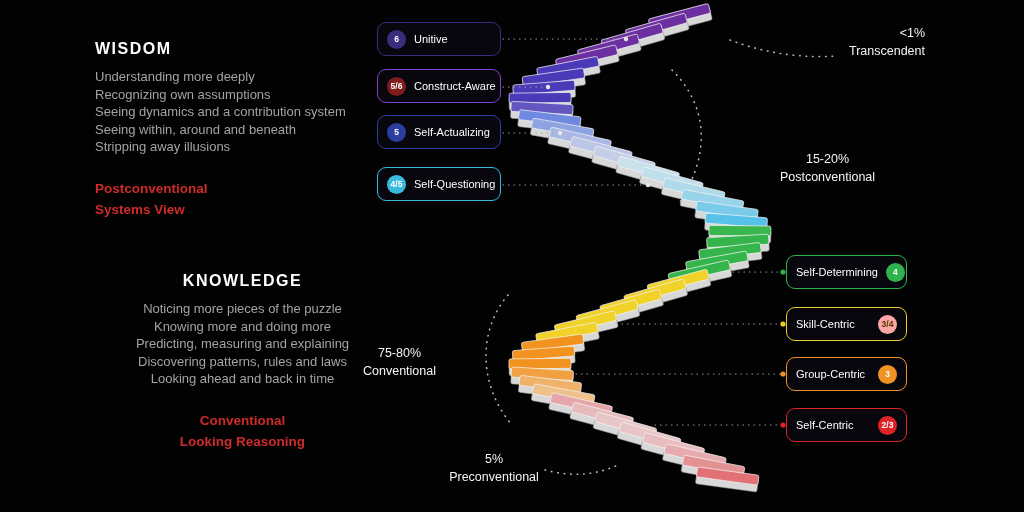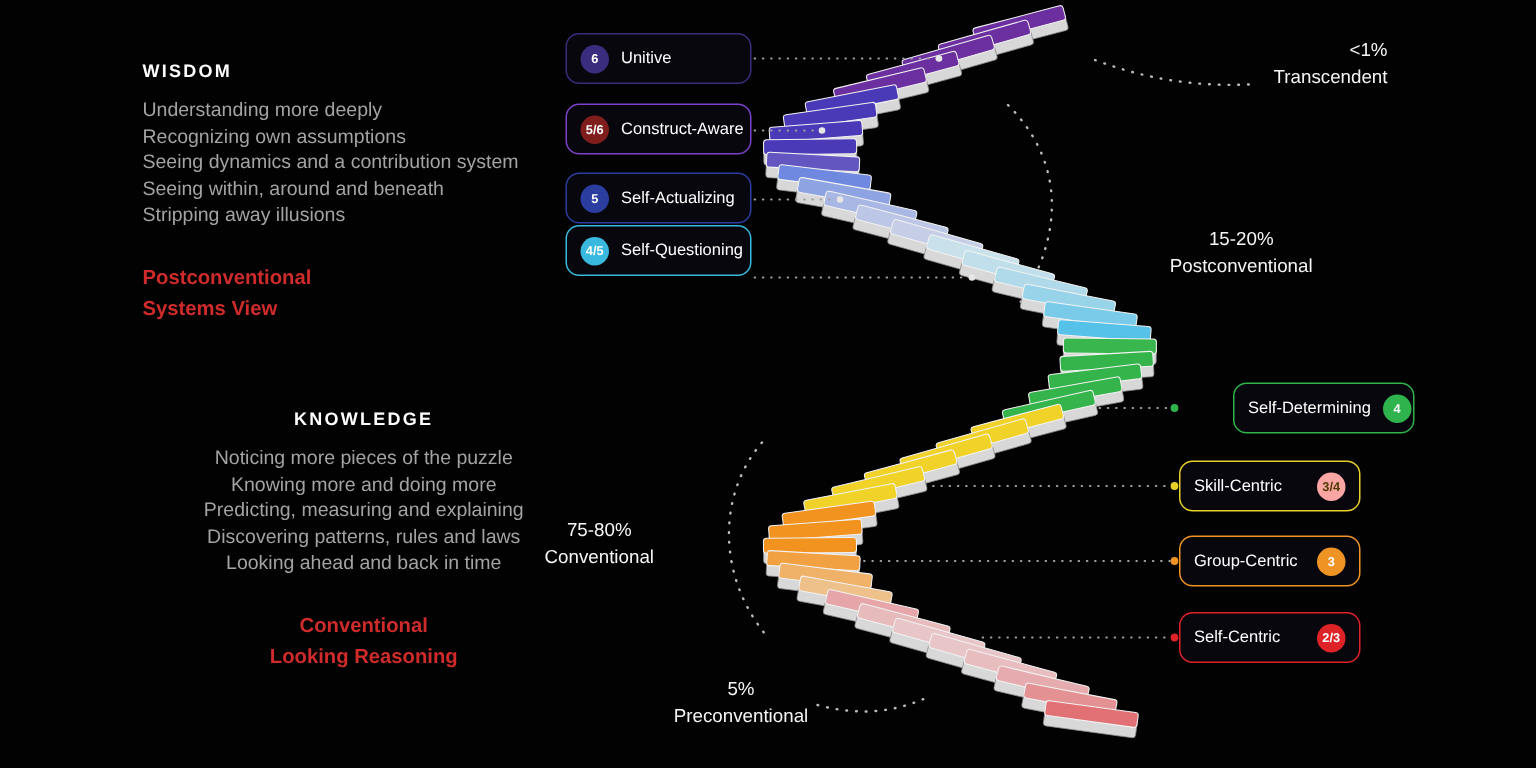--- a/index.html
+++ b/index.html
@@ -2,43 +2,43 @@
 <html><head>
 <meta charset="utf-8">
 <style>
   html,body{margin:0;padding:0;background:#000;}
   .canvas{position:relative;width:1024px;height:512px;background:#020202;overflow:hidden;
           font-family:"Liberation Sans",sans-serif;color:#fff;}
   .stair-svg{position:absolute;left:0;top:0;width:1024px;height:512px;pointer-events:none;}
 
   
   .textblock{position:absolute;width:295px;}
-  .textblock h2{margin:0 0 10px;font-size:12px;letter-spacing:1.5px;font-weight:bold;color:#fff;}
+  .textblock h2{margin:0 0 10px;font-size:16px;letter-spacing:1.5px;font-weight:bold;color:#fff;}
   .textblock p{margin:0;font-size:13px;line-height:17.5px;color:#a3a3a3;}
   .textblock p.hl{color:#cf2b2b;font-weight:bold;font-size:13.5px;line-height:21px;}
   .hl-gap{margin-top:22px !important;}
   .wisdom{left:95px;top:40px;}
   .knowledge{left:95px;top:272px;text-align:center;}
 
   
   .stage-box{position:absolute;display:flex;align-items:center;gap:8px;background:#07070d;
              border:1.6px solid #888;border-radius:9px;height:34px;box-sizing:border-box;
              padding:0 9px;width:124px;}
   .stage-box .lbl{font-size:11px;color:#fff;white-space:nowrap;flex:1;}
   .stage-box.right{width:121px;}
   .stage-box.right .lbl{text-align:left;}
   .badge{width:19px;height:19px;border-radius:50%;display:flex;align-items:center;
          justify-content:center;font-size:8.5px;font-weight:bold;color:#fff;flex:0 0 auto;}
 
   .bl0{left:377px;top:22px;border-color:#3a2d7d;}  .bl0 .badge{background:#3a2d7d;}
   .bl1{left:377px;top:69px;border-color:#7c42c9;}  .bl1 .badge{background:#7f1d1d;}
   .bl2{left:377px;top:115px;border-color:#2b3e9f;} .bl2 .badge{background:#2b3e9f;}
-  .bl3{left:377px;top:150px;border-color:#39b9dd;} .bl3 .badge{background:#39b9dd;}
-
-  .br0{left:822px;top:255px;border-color:#2eb34d;} .br0 .badge{background:#2eb34d;}
+  .bl3{left:377px;top:167px;border-color:#39b9dd;} .bl3 .badge{background:#39b9dd;}
+
+  .br0{left:786px;top:255px;border-color:#2eb34d;} .br0 .badge{background:#2eb34d;}
   .br1{left:786px;top:307px;border-color:#e8cf2a;} .br1 .badge{background:#fca5a5;color:#4a3a00;}
   .br2{left:786px;top:357px;border-color:#ef9325;} .br2 .badge{background:#ef9325;}
   .br3{left:786px;top:408px;border-color:#dd2328;} .br3 .badge{background:#dd2328;}
 
   
   .annot{position:absolute;text-align:center;color:#f5f5f5;}
   .annot .pct{font-size:12.5px;margin-bottom:4px;}
   .annot .albl{font-size:12.5px;}
   .a0{left:815px;top:26px;width:110px;text-align:right;}
   .a1{left:765px;top:152px;width:125px;}

